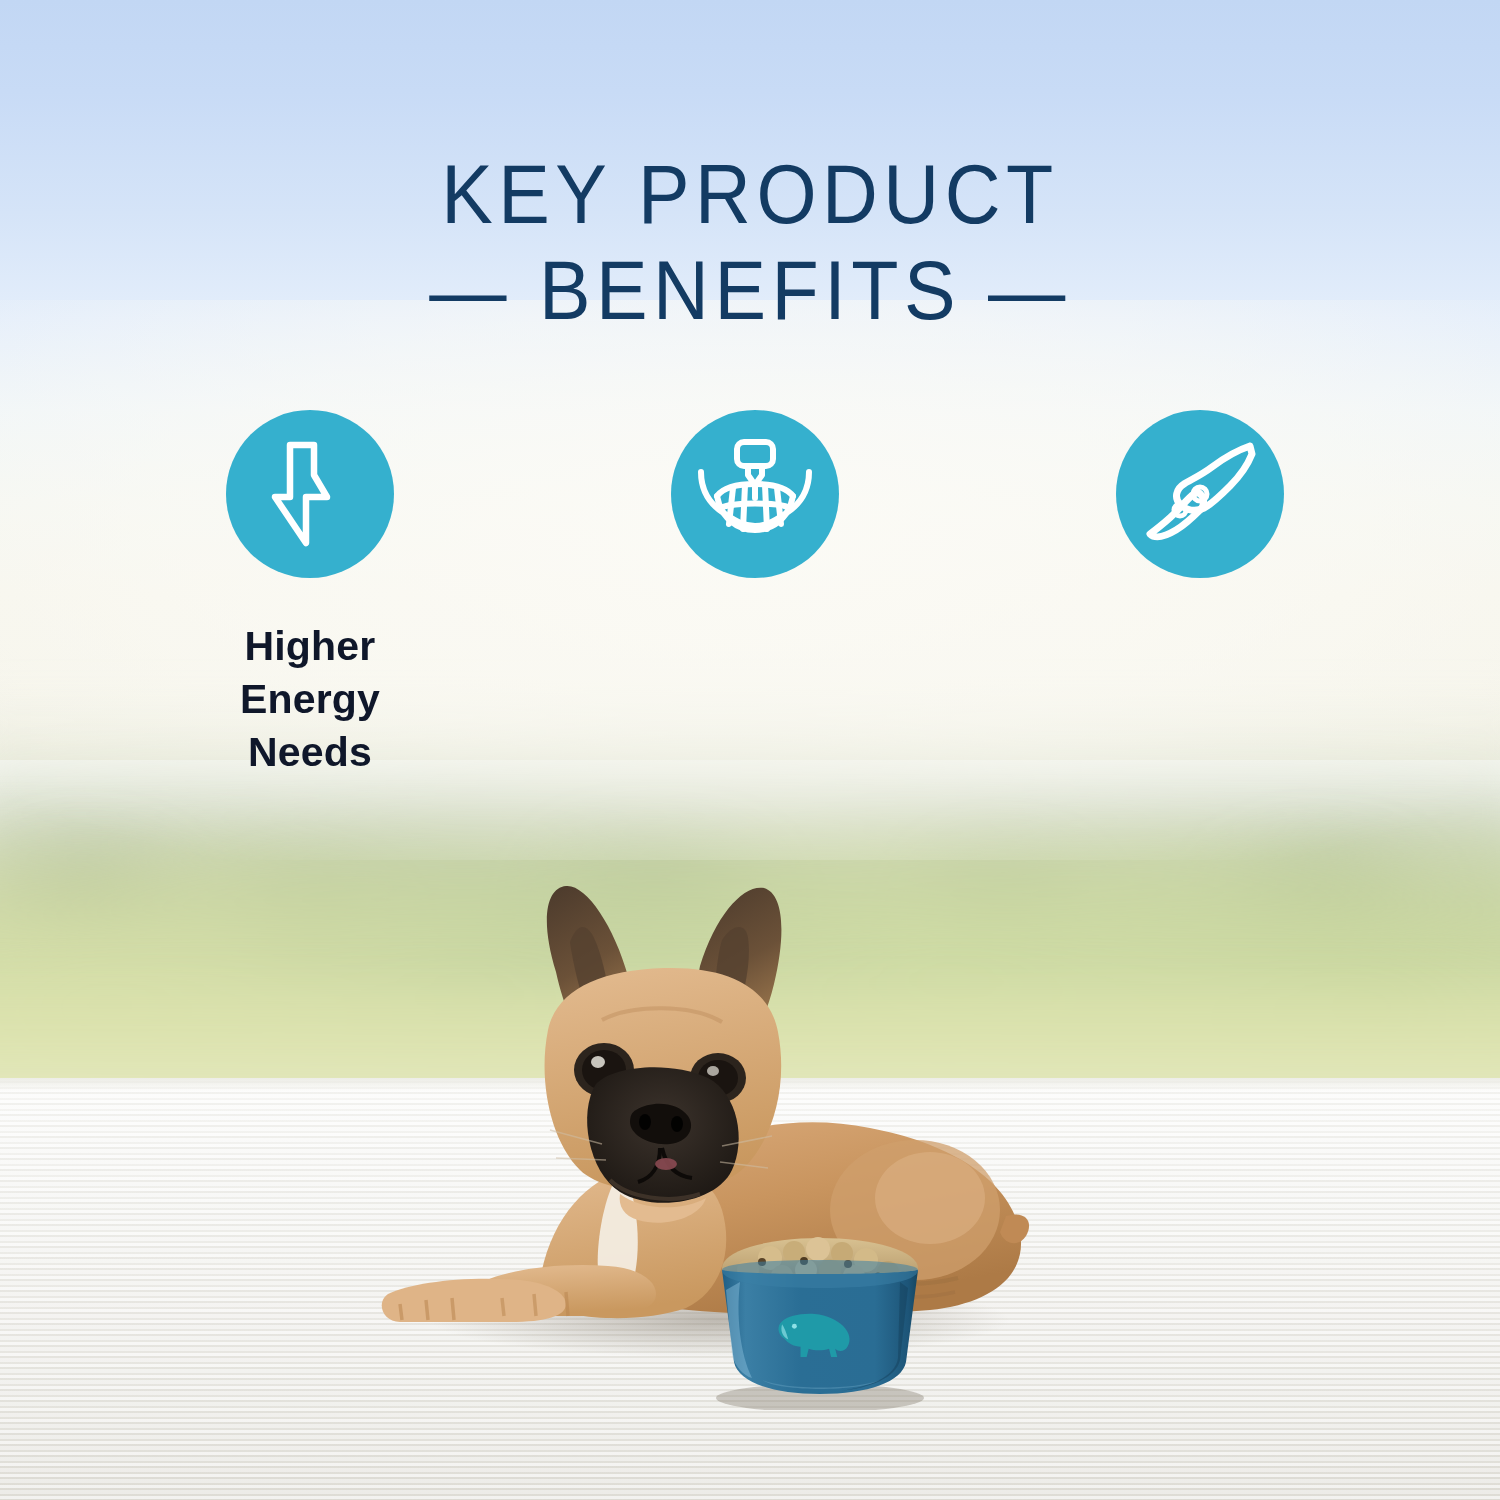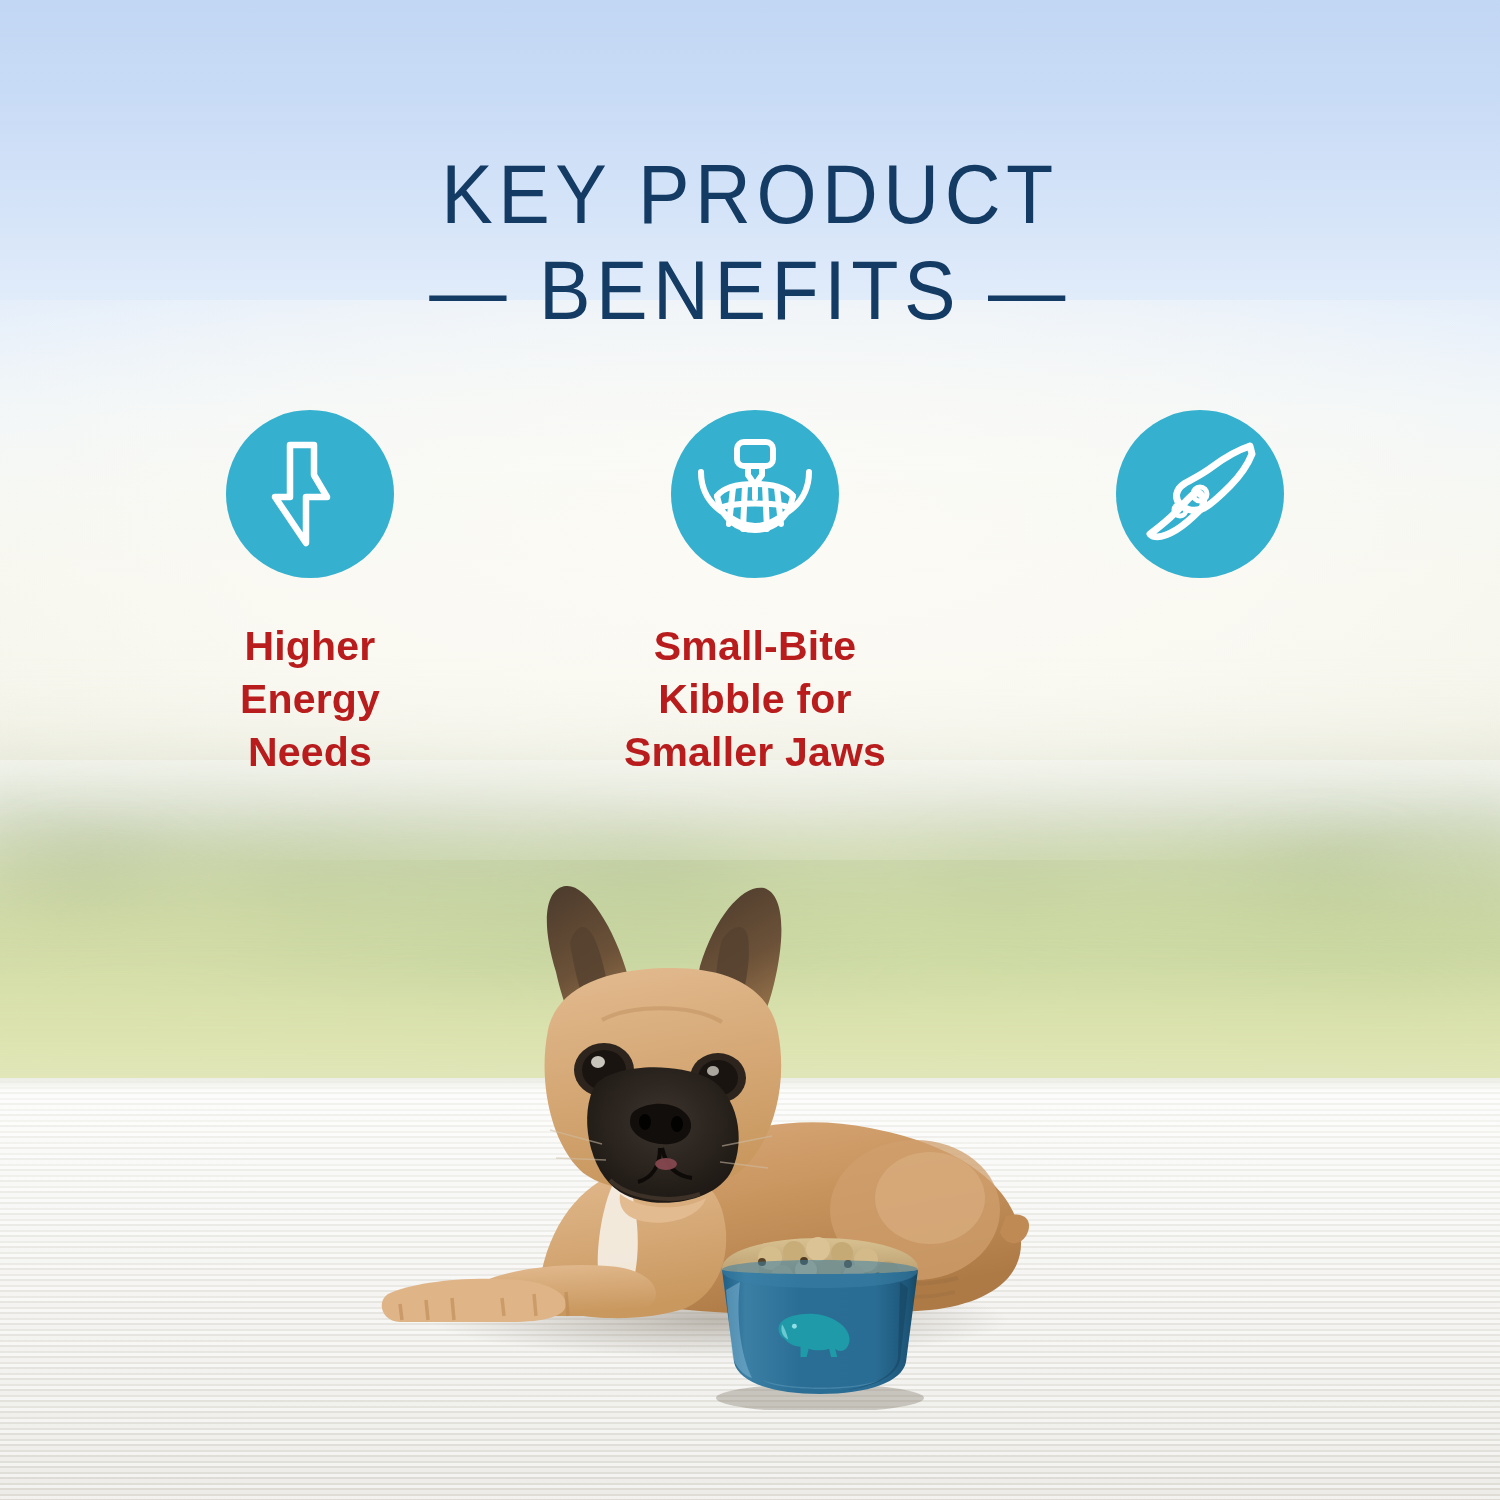--- a/index.html
+++ b/index.html
@@ -118,21 +118,21 @@
   .benefit{ width:380px; display:flex; flex-direction:column; align-items:center; }
   .circle{
     width:168px; height:168px; border-radius:50%;
     background:#35b0ce;
     display:flex; align-items:center; justify-content:center;
     flex:none;
   }
   .circle svg{ display:block; }
   .benefit .label{
     margin-top:42px;
-    color:#b91c1c;
+    color:#0f172a;
     font-weight:bold;
     font-size:41px;
     line-height:53px;
     text-align:center;
     white-space:pre-line;
     letter-spacing:.2px;
   }
 
   
   .dog{ position:absolute; left:370px; top:880px; width:700px; height:480px; z-index:4; }
@@ -189,23 +189,20 @@
 
           <path d="M40 50 L36 86"></path>
           <path d="M52 47 L50 91"></path>
           <path d="M72 47 L74 91"></path>
           <path d="M84 50 L88 86"></path>
 
           <path d="M27 70 C40 64 84 64 97 70"></path>
         </svg>
       </span>
     </div>
-    <div class="label">Small-Bite
-Kibble for
-Smaller Jaws</div>
   </div>
 
   <div class="benefit">
     <div class="circle">
       <span>
         <svg width="116" height="116" viewBox="0 0 116 116" fill="none" stroke="#ffffff" stroke-width="7" stroke-linejoin="round" stroke-linecap="round">
 
           <path d="M108 10 C96 14 82 22 70 31 C58 40 48 44 42 48
                    C34 53 32 62 38 68 C44 75 54 76 62 72
                    C70 68 78 60 88 50 C98 40 106 28 110 18 Z"></path>

